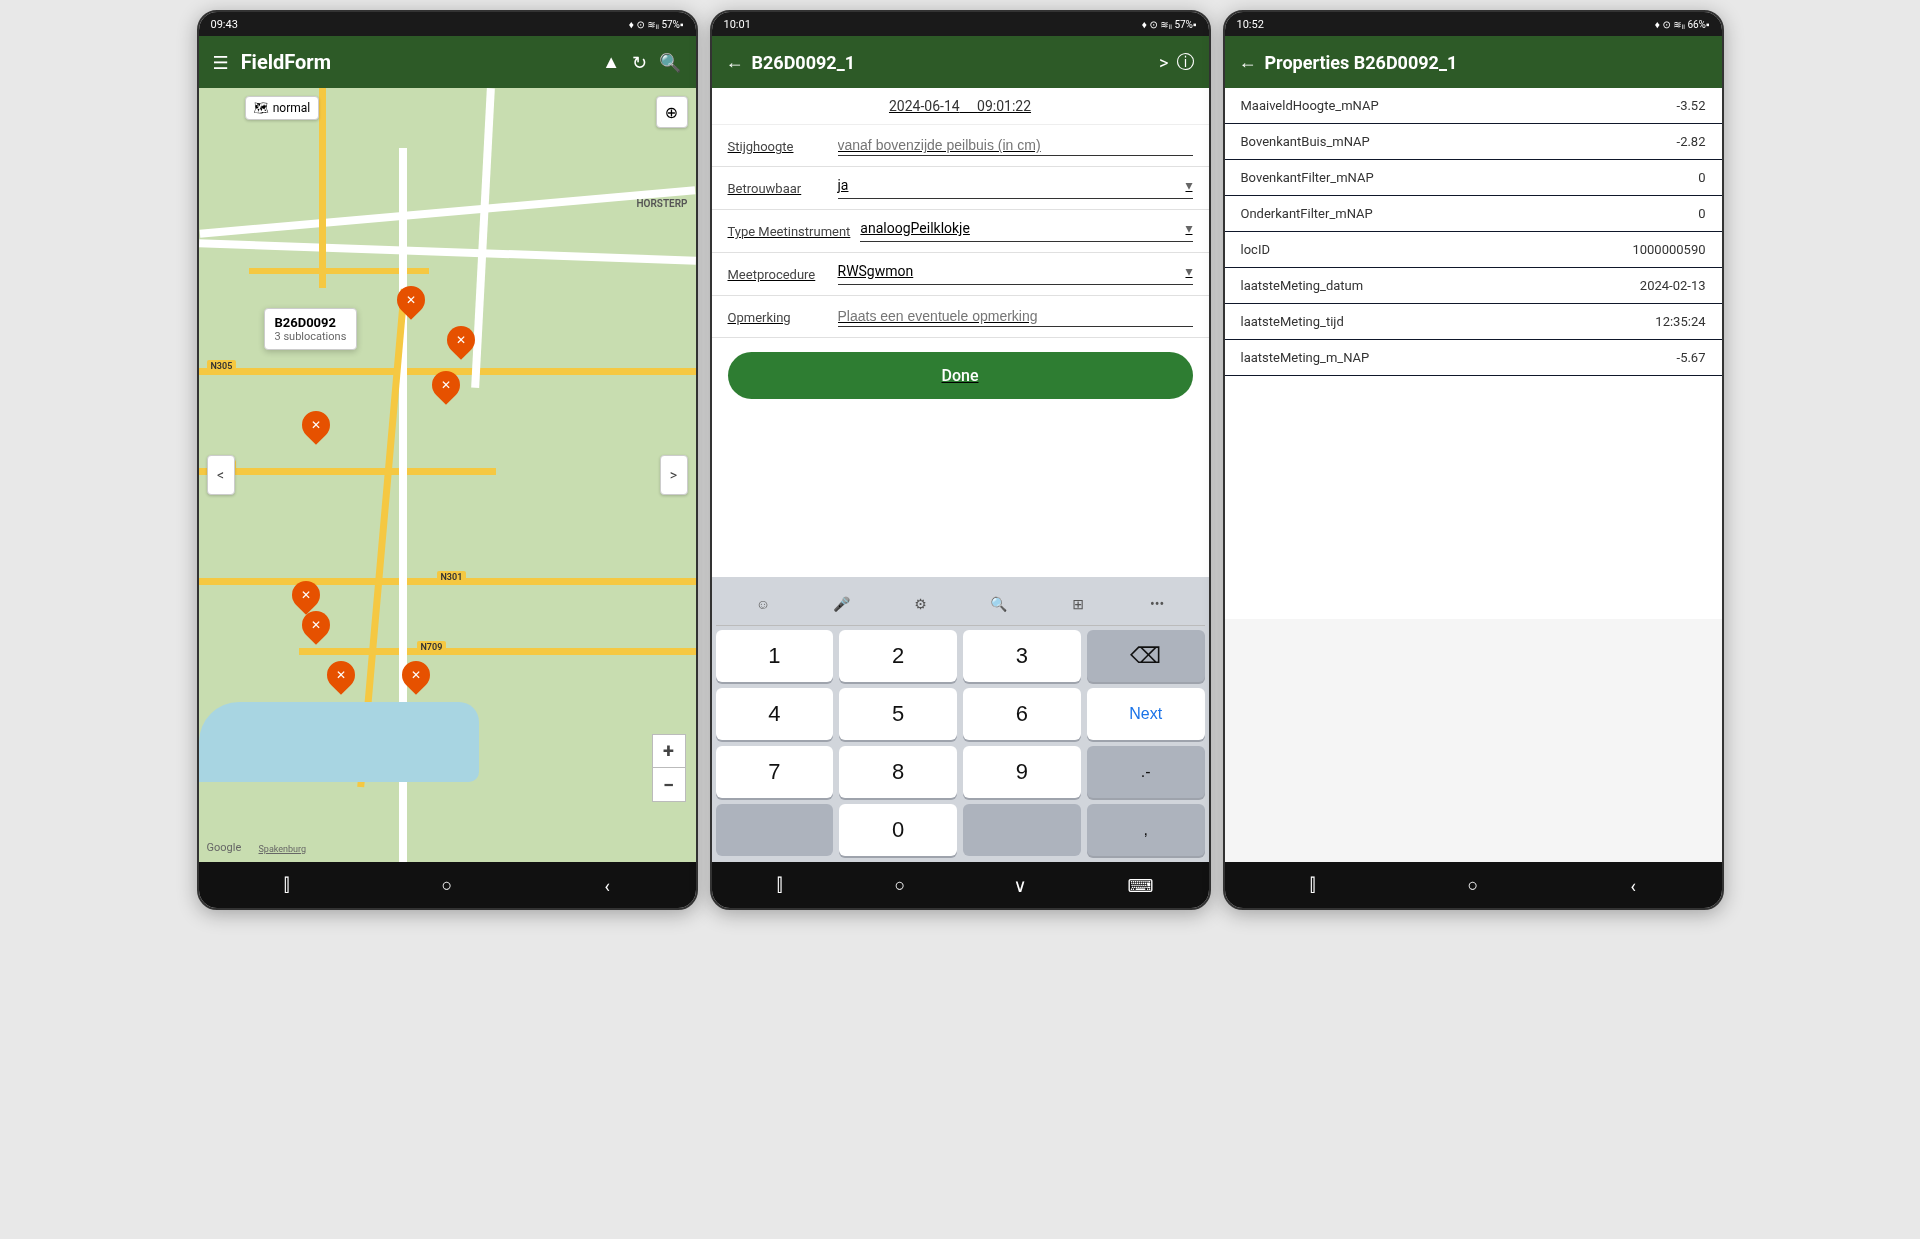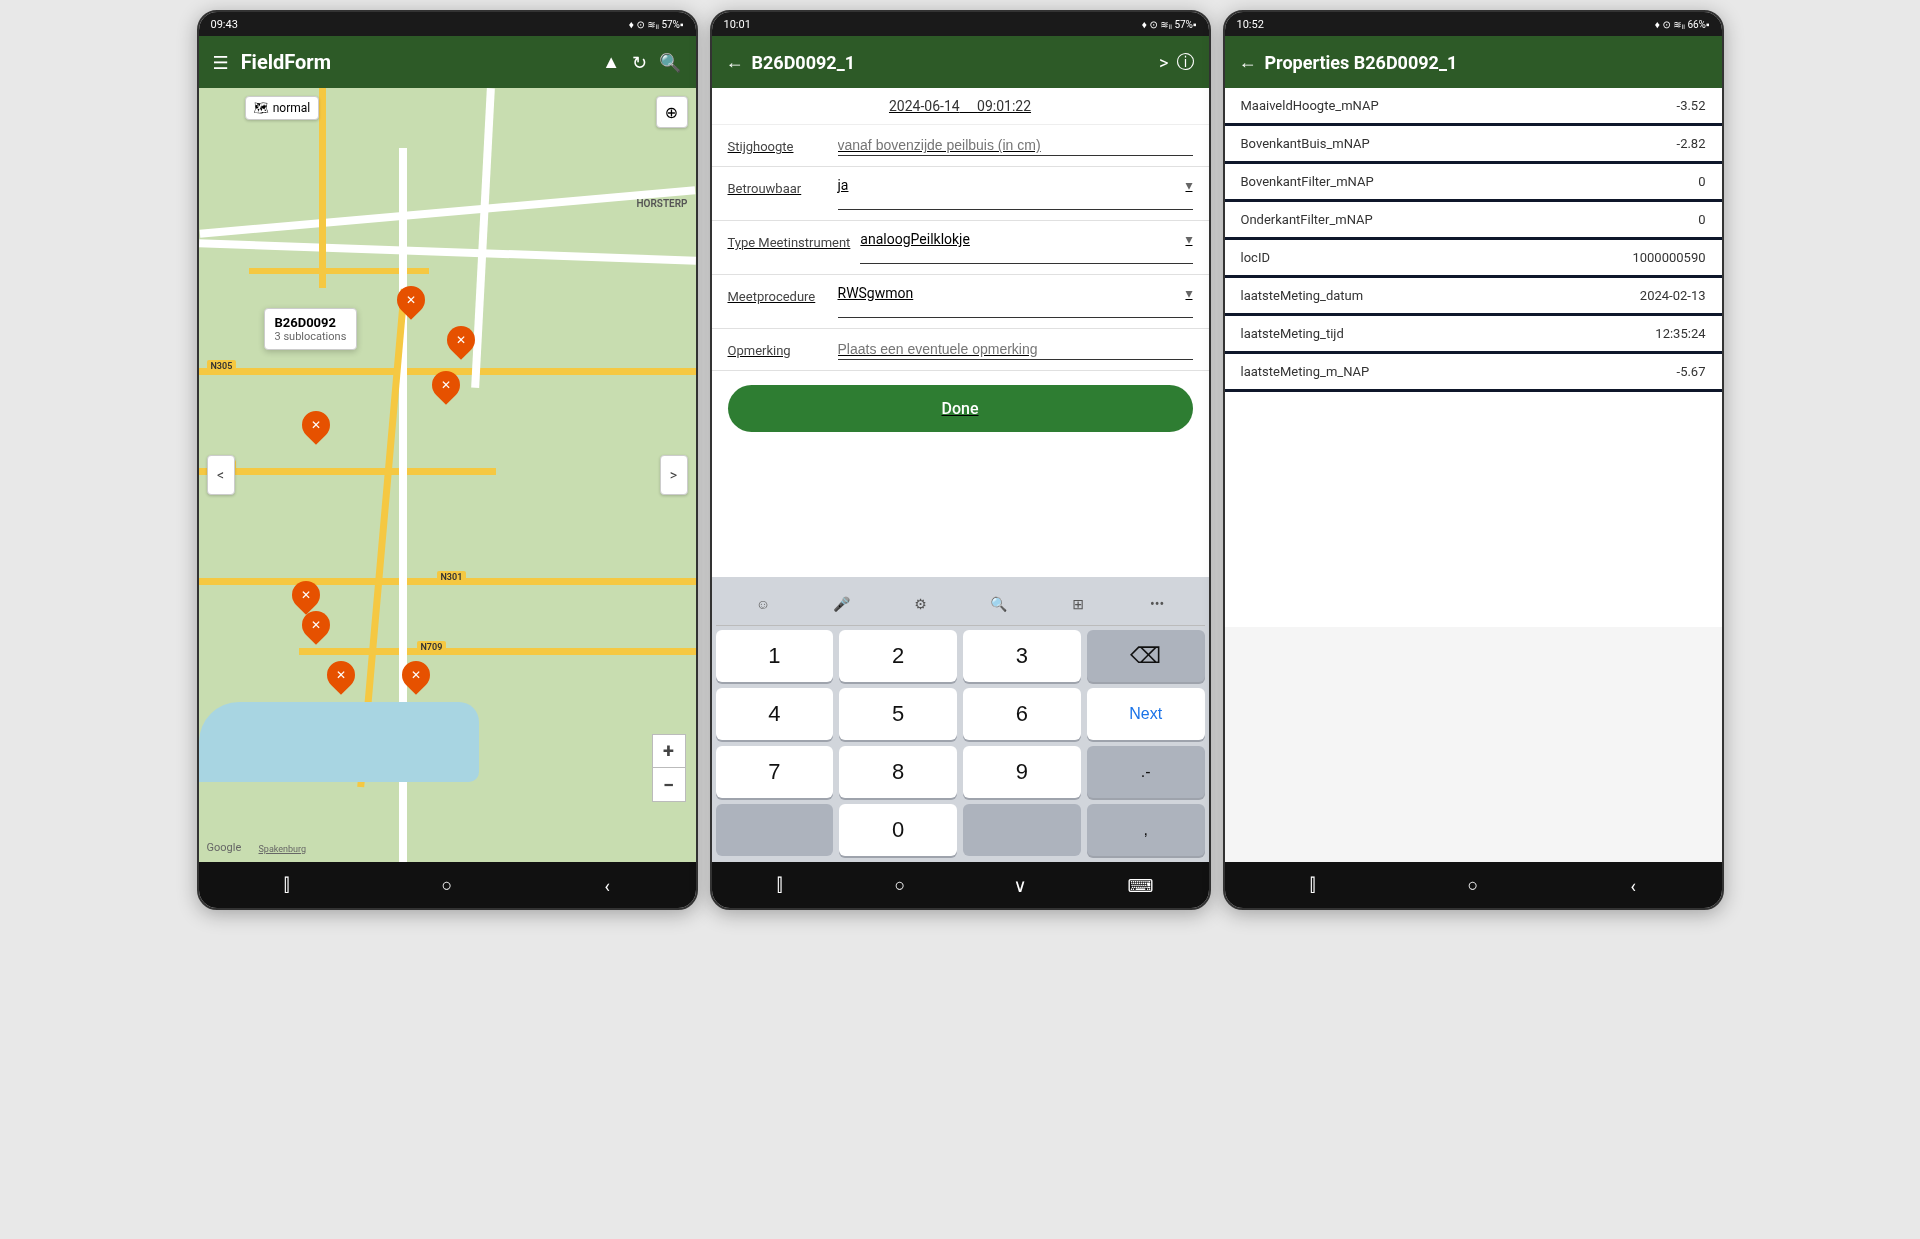--- a/index.html
+++ b/index.html
@@ -275,21 +275,21 @@
       font-size: 14px;
       padding: 2px 0;
       background: transparent;
     }
     .form-field-select {
       flex: 1;
       display: flex;
       align-items: center;
       justify-content: space-between;
       border-bottom: 1px solid #333;
-      padding-bottom: 16px;
+      padding-bottom: 5px;
     }
     .form-field-select span {
       font-size: 14px;
     }
     .dropdown-arrow {
       font-size: 16px;
       color: #666;
     }
     .form-foto-btn {
       color: #2e7d32;
@@ -395,21 +395,21 @@
 
     .properties-list {
       flex: 1;
       padding: 0;
       background: #fff;
     }
     .property-row {
       display: flex;
       justify-content: space-between;
       padding: 10px 16px;
-      border-bottom: 3px solid #0f172a;
+      border-bottom: 1px solid #0f172a;
       gap: 12px;
     }
     .property-key {
       font-size: 13px;
       color: #333;
       font-weight: 400;
     }
     .property-value {
       font-size: 13px;
       color: #333;

